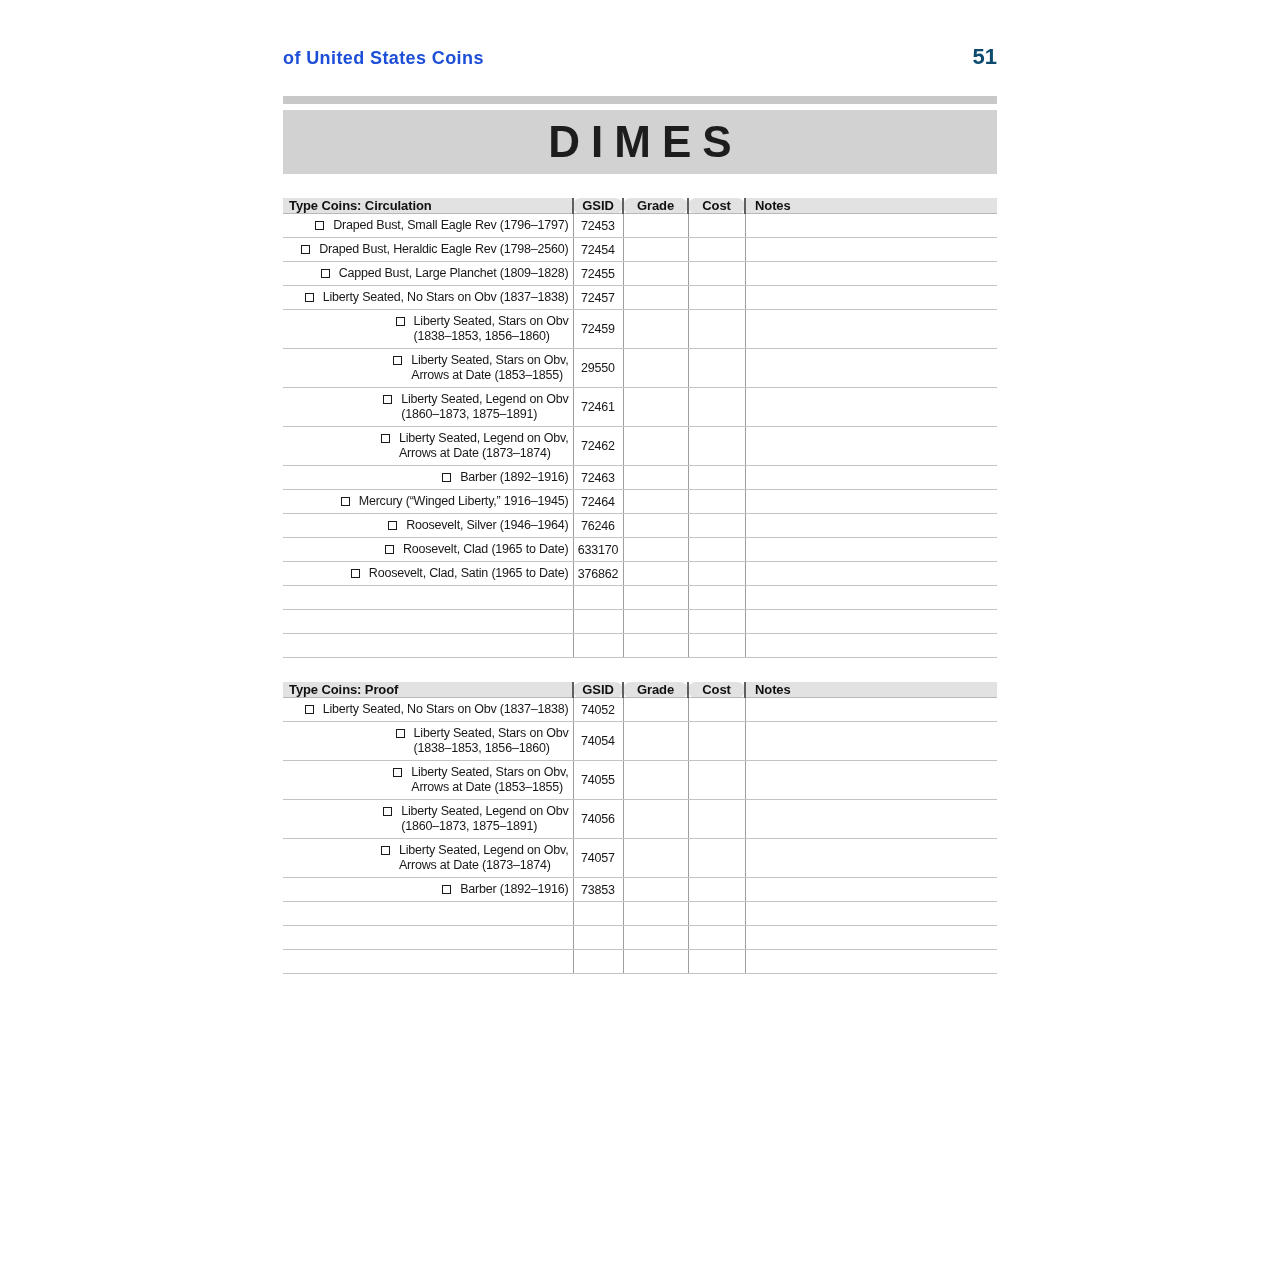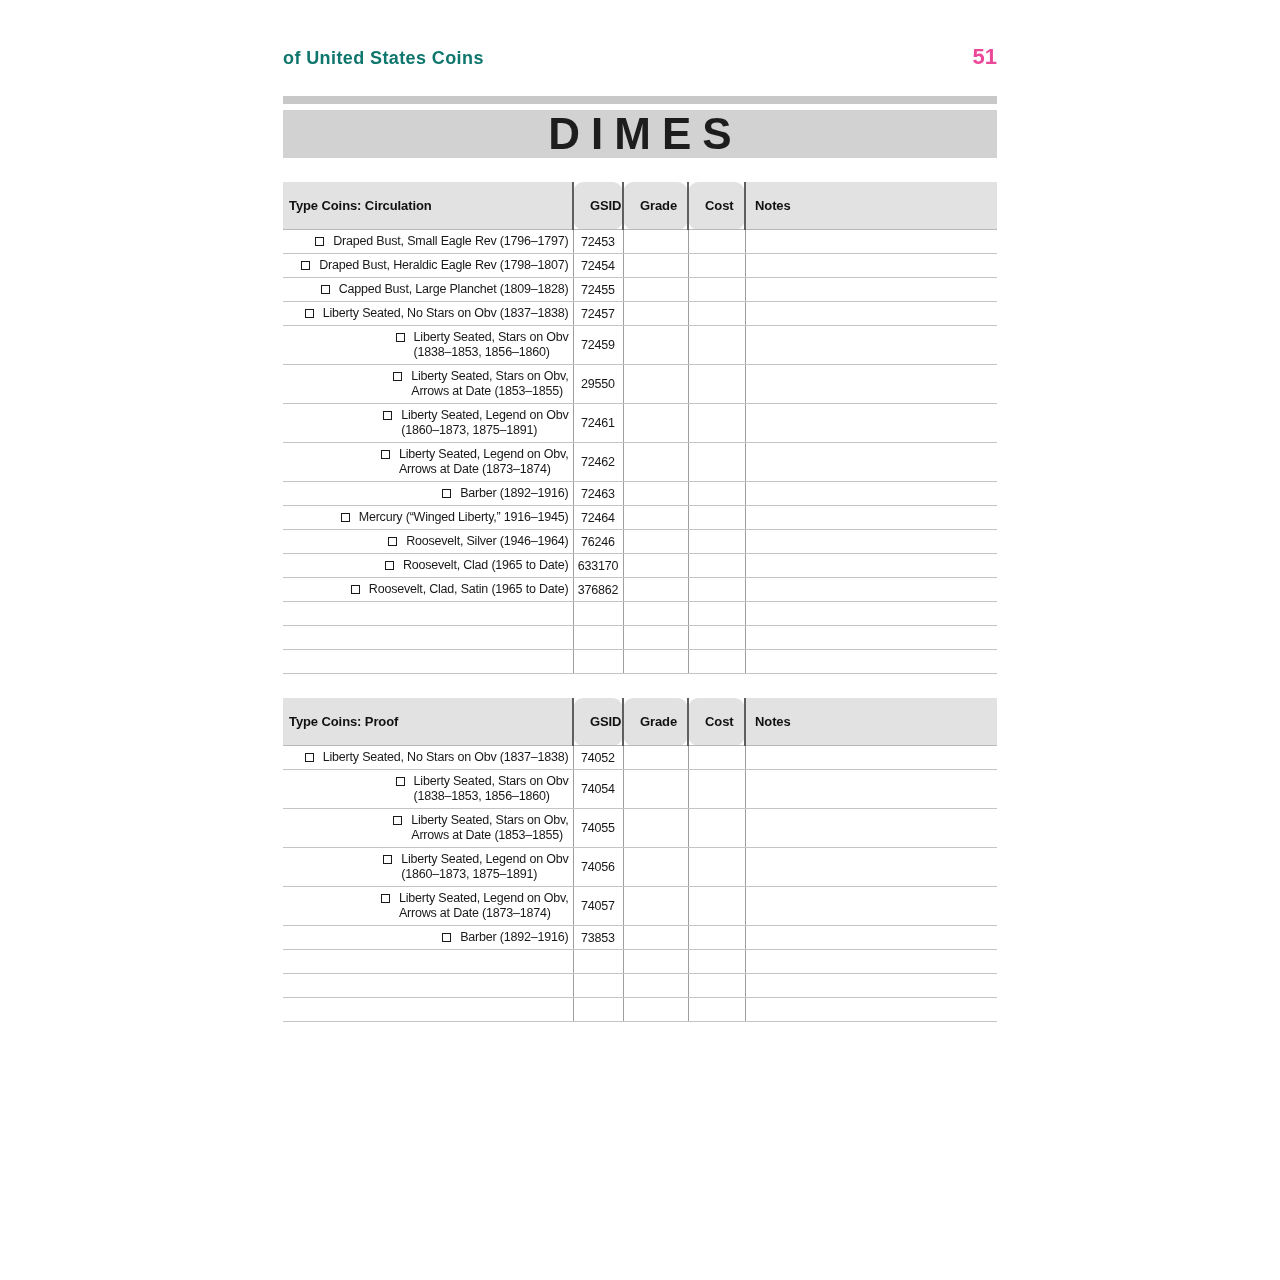--- a/index.html
+++ b/index.html
@@ -21,37 +21,37 @@
   }
   
   .page-header {
     display: flex;
     justify-content: space-between;
     align-items: baseline;
   }
   .running-head {
     font-size: 18px;
     font-weight: bold;
-    color: #0f766e;
+    color: #1d4ed8;
     letter-spacing: 0.4px;
   }
   .page-num {
     font-size: 22px;
     font-weight: bold;
-    color: #ec4899;
+    color: #0c4a6e;
   }
   
   .thin-bar {
     margin-top: 26px;
     height: 8px;
     background: #c8c8c8;
   }
   .banner {
     margin-top: 6px;
-    height: 48px;
+    height: 64px;
     background: #d2d2d2;
     display: flex;
     align-items: center;
     justify-content: center;
   }
   .banner-title {
     font-size: 44px;
     font-weight: bold;
     color: #1d1d1d;
     letter-spacing: 11px;
@@ -70,21 +70,21 @@
   col.w4 { width: 57px; }
   col.w5 { width: 252px; }
 
   thead th {
     background: #e2e2e2;
     height: 14px;
     font-size: 13px;
     font-weight: bold;
     color: #111111;
     border-bottom: 1px solid #b8b8b8;
-    padding: 16px;
+    padding: 0;
     letter-spacing: -0.1px;
   }
   th.h-title {
     text-align: left;
     padding-left: 6px;
   }
   th.h-mid {
     text-align: center;
     border-left: 2px solid #5f5f5f;
     border-radius: 11px;
@@ -173,21 +173,21 @@
             <td class="c-gsid">72453</td>
             <td class="c-grade"></td>
             <td class="c-cost"></td>
             <td class="c-notes"></td>
           </tr>
           <tr class="single">
             <td class="c-label">
               <div class="label-wrap">
                 <span class="checkbox"></span>
                 <div class="lines">
-                  <div>Draped Bust, Heraldic Eagle Rev (1798–1807)</div>
+                  <div>Draped Bust, Heraldic Eagle Rev (1798–2560)</div>
                 </div>
               </div>
             </td>
             <td class="c-gsid">72454</td>
             <td class="c-grade"></td>
             <td class="c-cost"></td>
             <td class="c-notes"></td>
           </tr>
           <tr class="single">
             <td class="c-label">

